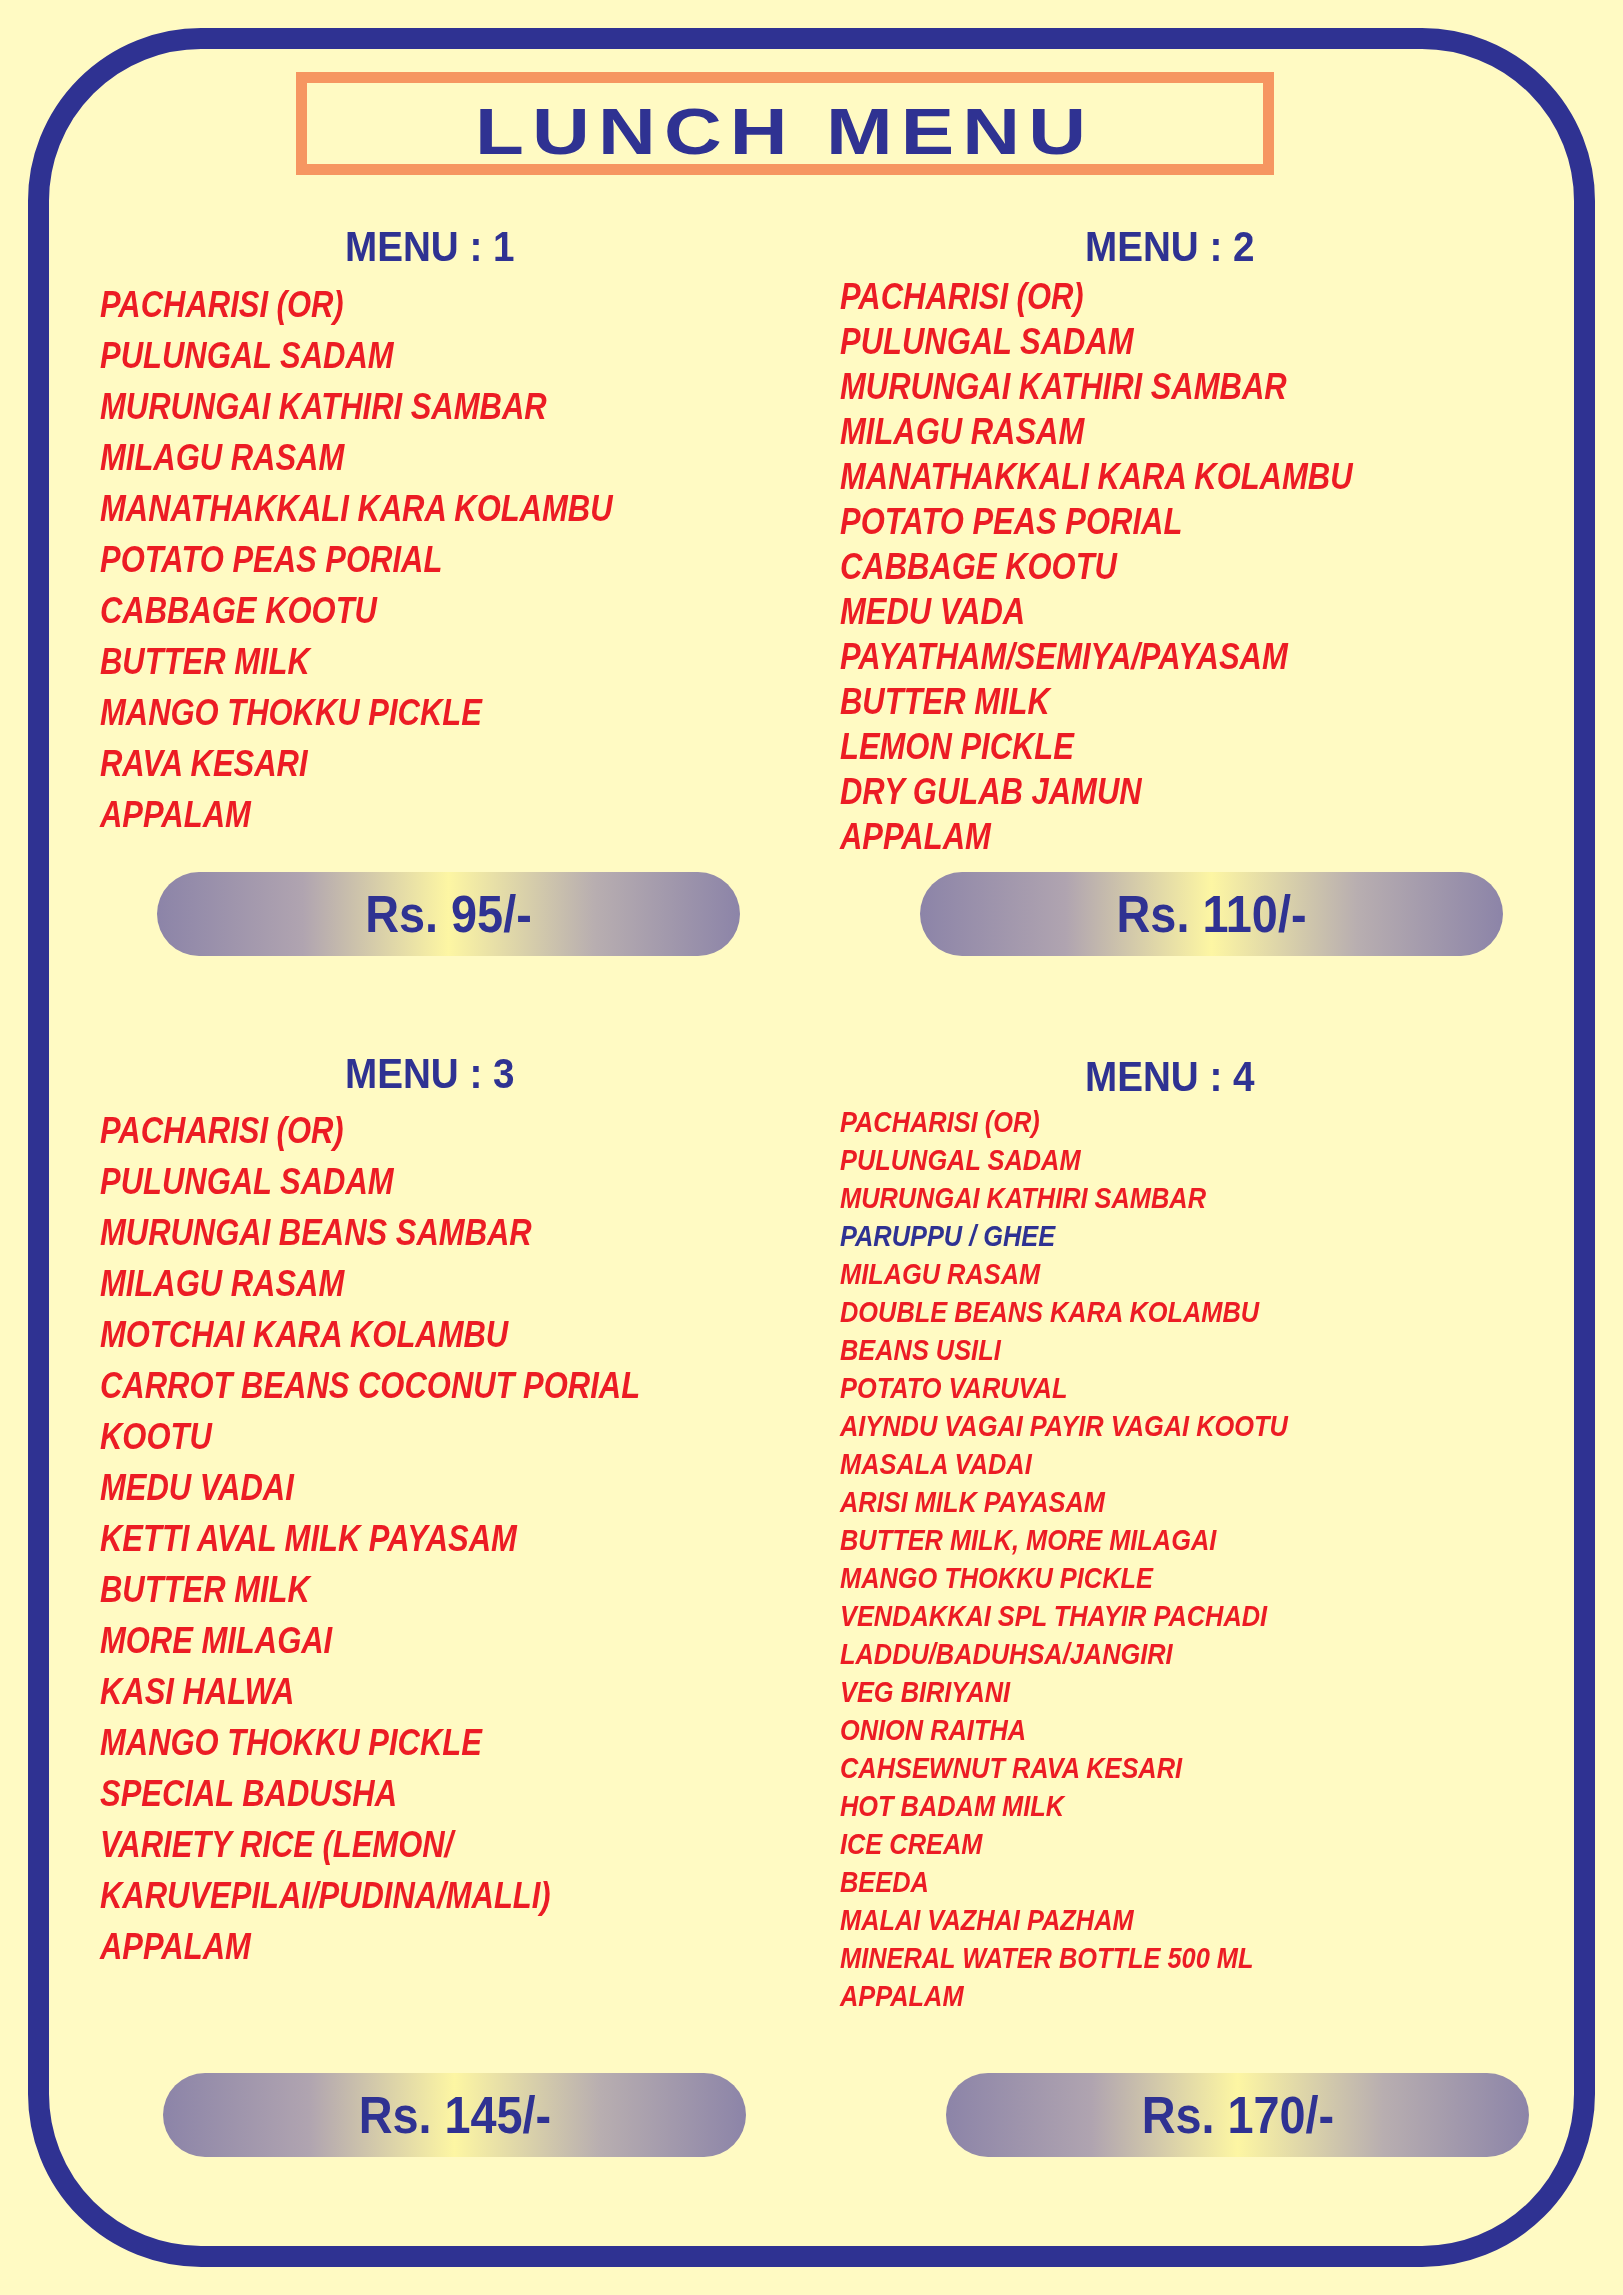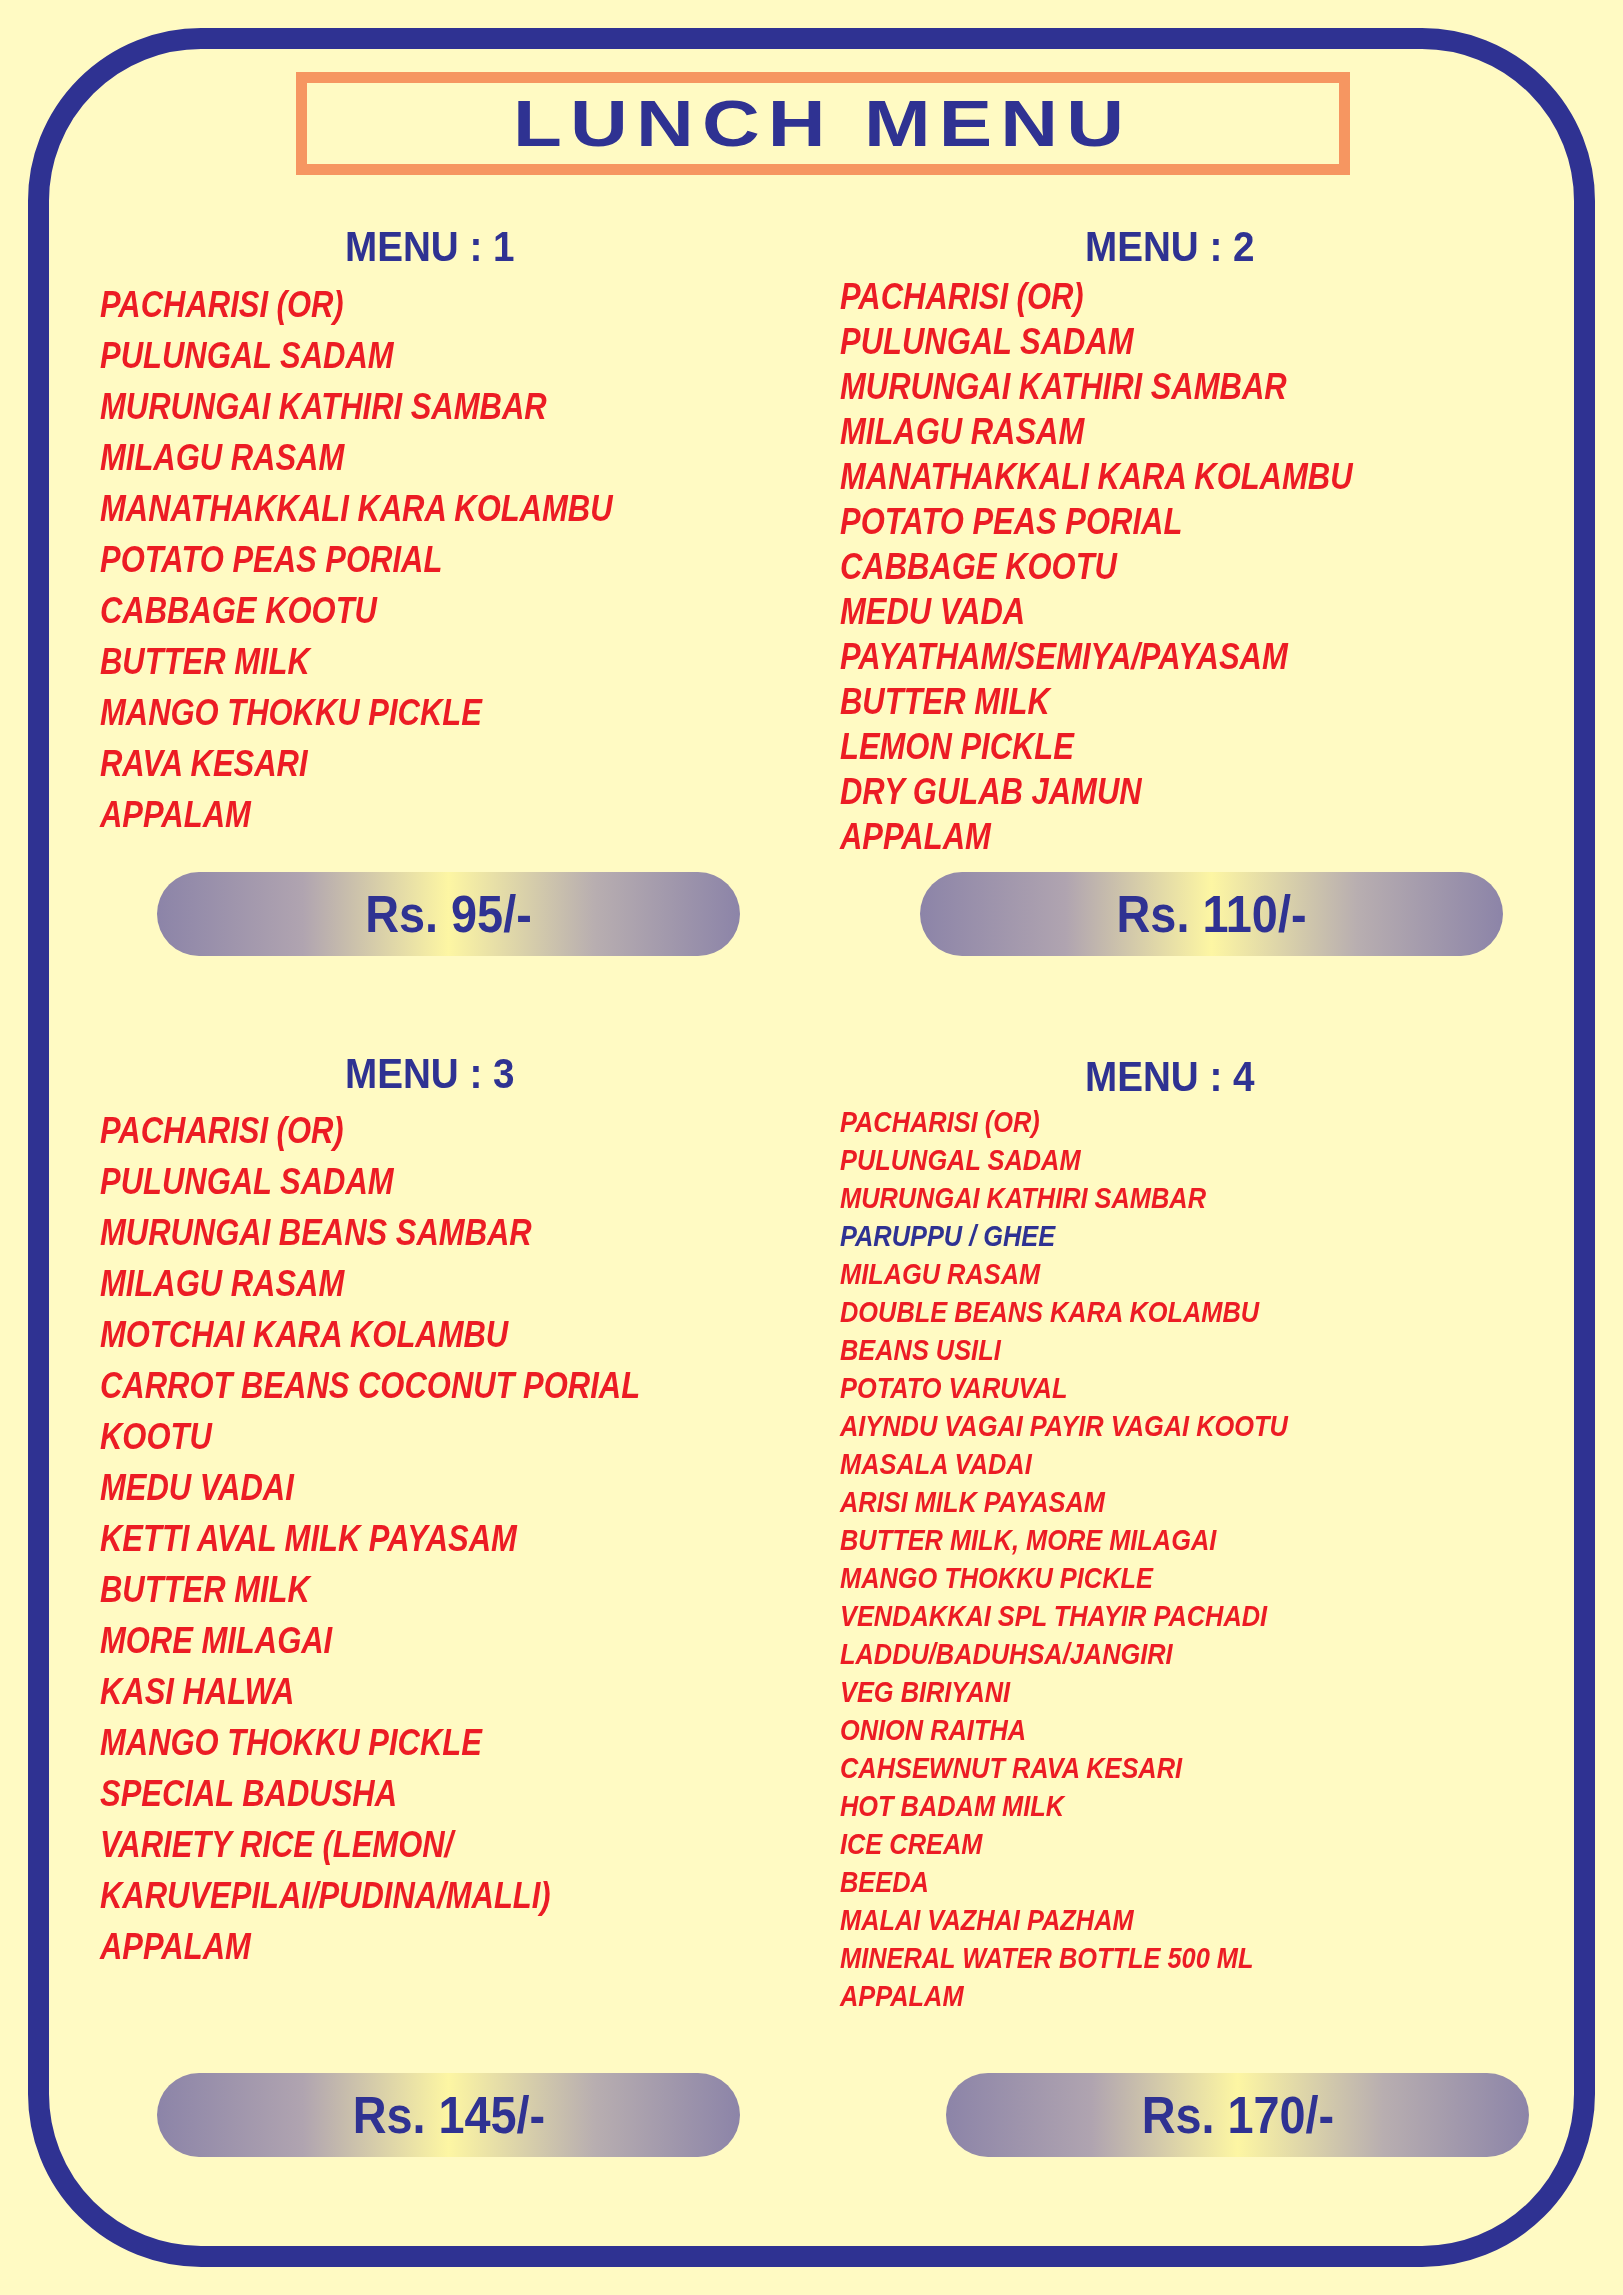--- a/index.html
+++ b/index.html
@@ -14,24 +14,24 @@
       position: absolute;
       left: 28px; top: 28px;
       width: 1567px; height: 2239px;
       box-sizing: border-box;
       border: 21.6px solid #2f3292;
       border-radius: 173px;
     }
     .title-box {
       position: absolute;
       left: 296px; top: 72px;
-      width: 1054px; height: 103px;
+      width: 978px; height: 103px;
       box-sizing: border-box;
       border: 11px solid #f69661;
-      display: flex; align-items: center; justify-content: center;
+      display: flex; align-items: flex-end; justify-content: center;
     }
     .title-text {
       font-family: "Liberation Sans", sans-serif;
       font-weight: bold;
       font-size: 64px;
       letter-spacing: 6.5px;
       color: #2f3292;
       transform: scaleX(1.25);
       line-height: 1;
     }
@@ -142,21 +142,21 @@
     <li>KETTI AVAL MILK PAYASAM</li>
     <li>BUTTER MILK</li>
     <li>MORE MILAGAI</li>
     <li>KASI HALWA</li>
     <li>MANGO THOKKU PICKLE</li>
     <li>SPECIAL BADUSHA</li>
     <li>VARIETY RICE (LEMON/</li>
     <li>KARUVEPILAI/PUDINA/MALLI)</li>
     <li>APPALAM</li>
   </ul>
-  <div class="price-pill" style="left:157px; top:2073px;">
+  <div class="price-pill" style="left:163px; top:2073px;">
     <span class="price-text">Rs. 145/-</span>
   </div>
 </section>
 
 <section>
   <div class="menu-heading" style="left:1085px; top:1056px;">MENU : 4</div>
   <ul class="items small" style="left:840px; top:1103px;">
     <li>PACHARISI (OR)</li>
     <li>PULUNGAL SADAM</li>
     <li>MURUNGAI KATHIRI SAMBAR</li>

